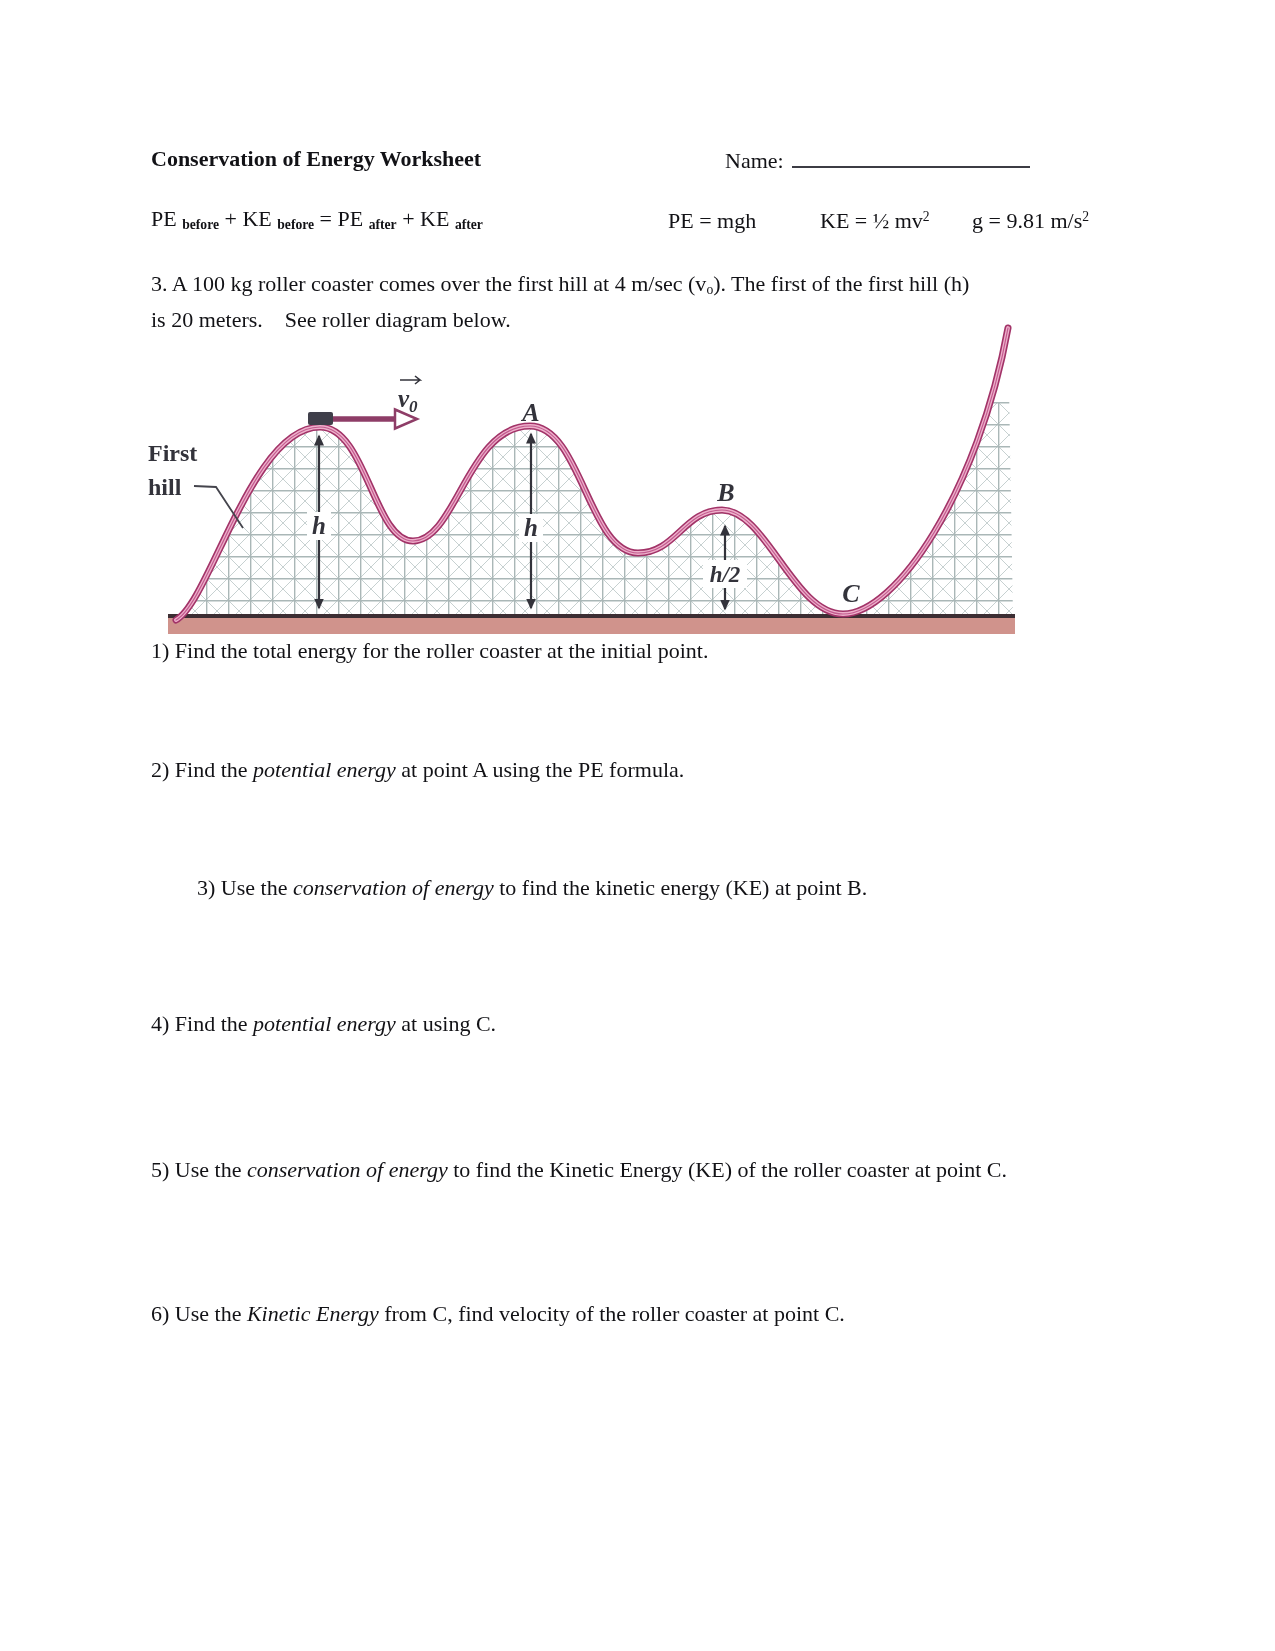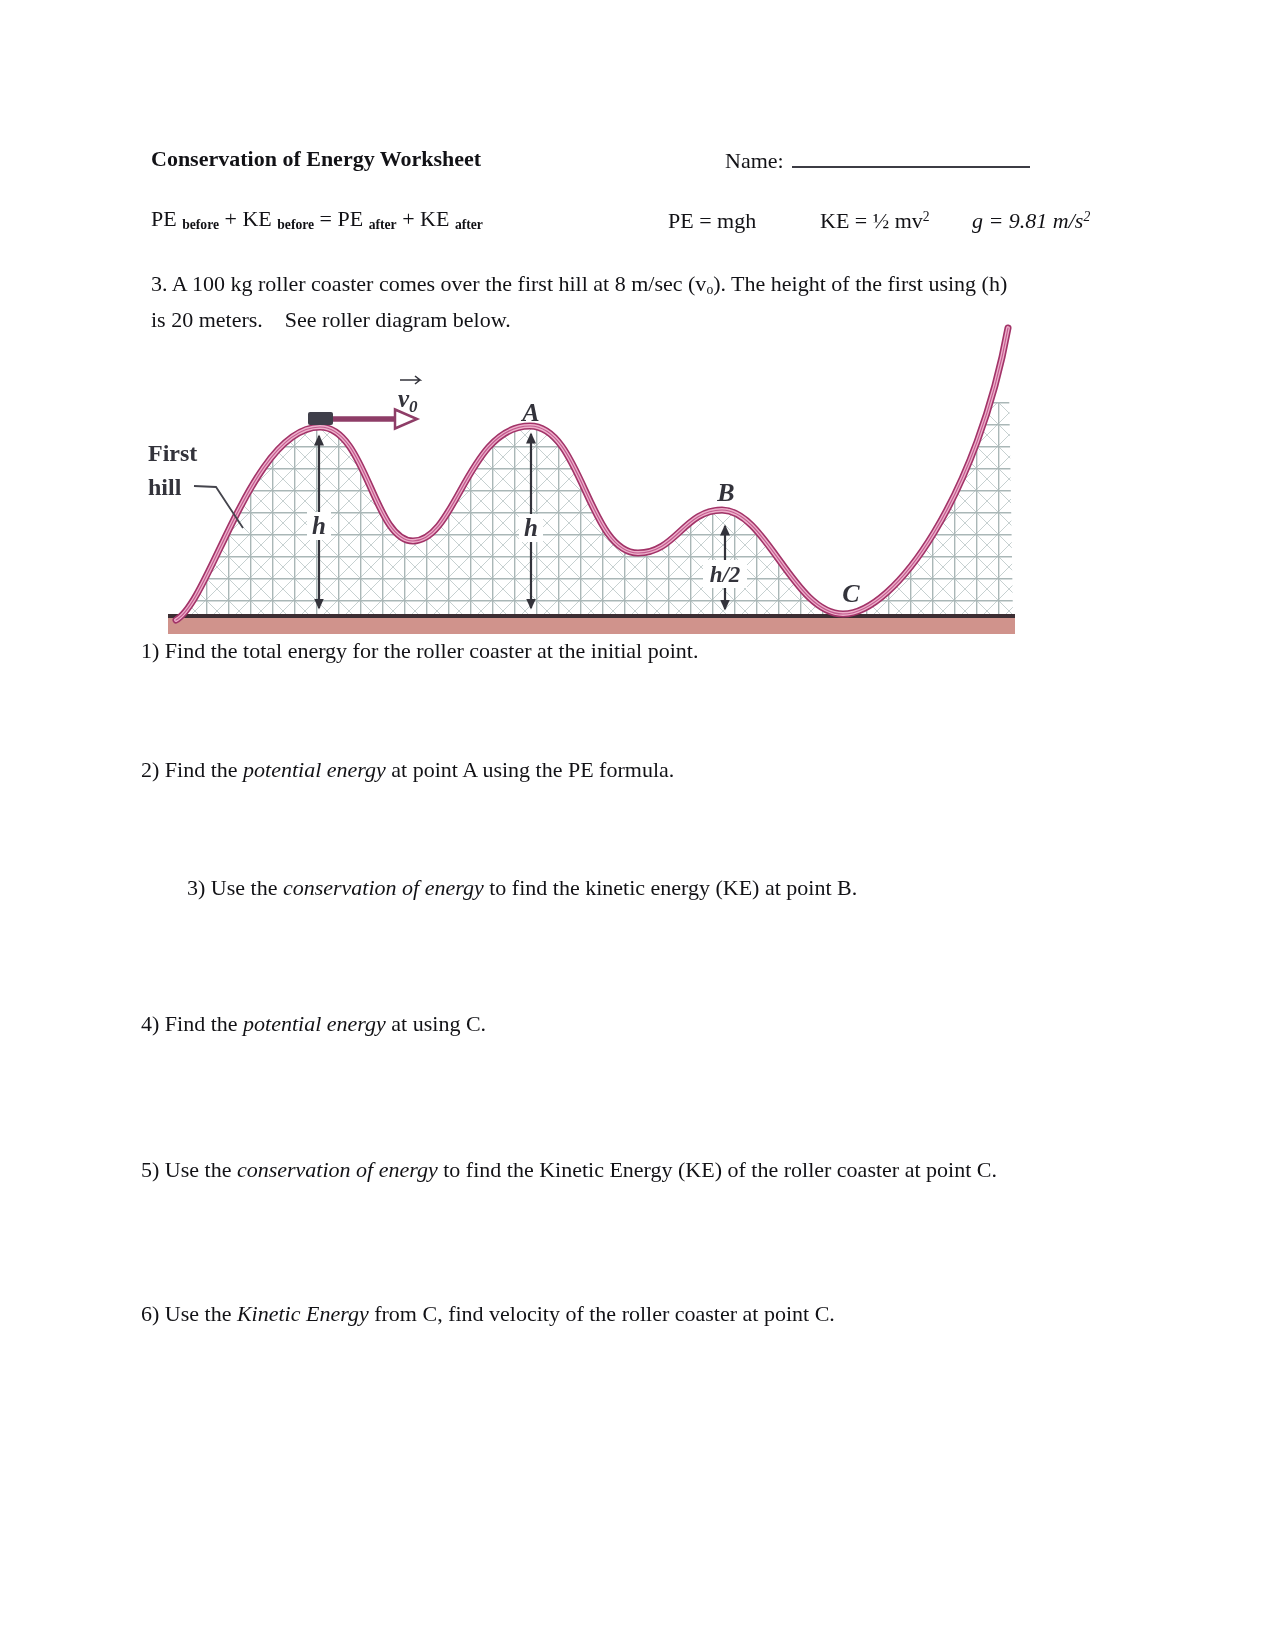--- a/index.html
+++ b/index.html
@@ -22,24 +22,24 @@
 
   .hdr-title{left:151px;top:146px;font-weight:bold;}
   .hdr-name{left:725px;top:146px;}
   .name-line{
     display:inline-block;width:238px;height:20px;
     border-bottom:2px solid #3c3c44;margin-left:8px;
   }
   .f-main{left:151px;top:206px;}
   .f-pe{left:668px;top:208px;}
   .f-ke{left:820px;top:208px;}
-  .f-g{left:972px;top:208px;font-style:italic;}
+  .f-g{left:972px;top:208px;}
   .problem{left:151px;top:269px;line-height:30px;}
   .diagram-wrap{left:140px;top:314px;width:875px;height:325px;}
-  .question{left:141px;}
+  .question{left:151px;}
   .q-1{top:638px;}
   .q-2{top:757px;}
   .q-3{top:875px;margin-left:46px;}
   .q-4{top:1011px;}
   .q-5{top:1157px;}
   .q-6{top:1301px;}
 
   svg text{font-family:"Liberation Serif","DejaVu Serif",serif;}
   .lbl-it{font-style:italic;font-weight:600;}
   .lbl-rm{font-weight:600;}
@@ -54,21 +54,21 @@
   <div class="abs hdr-name">
     <span>Name:</span><span class="name-line"></span>
   </div>
 
   <div class="abs f-main"><span class="seg-b">PE </span><span class="seg-bsub">before</span><span class="seg-b"> + KE </span><span class="seg-bsub">before</span><span class="seg-b"> = PE </span><span class="seg-bsub">after</span><span class="seg-b"> + KE </span><span class="seg-bsub">after</span></div>
   <div class="abs f-pe"><span>PE = mgh</span></div>
   <div class="abs f-ke"><span>KE = ½ mv</span><span class="seg-sup">2</span></div>
   <div class="abs f-g"><span>g = 9.81 m/s</span><span class="seg-sup">2</span></div>
 
   <div class="abs problem">
-    <div><span>3. A 100 kg roller coaster comes over the first hill at 8 m/sec (v</span><span class="seg-sub">o</span><span>). The height of the first using (h)</span></div>
+    <div><span>3. A 100 kg roller coaster comes over the first hill at 4 m/sec (v</span><span class="seg-sub">o</span><span>). The first of the first hill (h)</span></div>
     <div><span>is 20 meters.&nbsp;&nbsp;&nbsp; See roller diagram below.</span></div>
   </div>
 
   <div class="abs diagram-wrap">
     <svg width="875" height="325" viewBox="0 0 875 325">
       <defs>
         <pattern id="lattice" width="22" height="22" patternUnits="userSpaceOnUse">
           <rect width="22" height="22" fill="#ffffff"></rect>
           <path d="M0 0 L22 22 M22 0 L0 22" stroke="#c7d1d1" stroke-width="1"></path>
           <path d="M0 0.7 H22 M0.7 0 V22" stroke="#aab7b7" stroke-width="1.4"></path>

